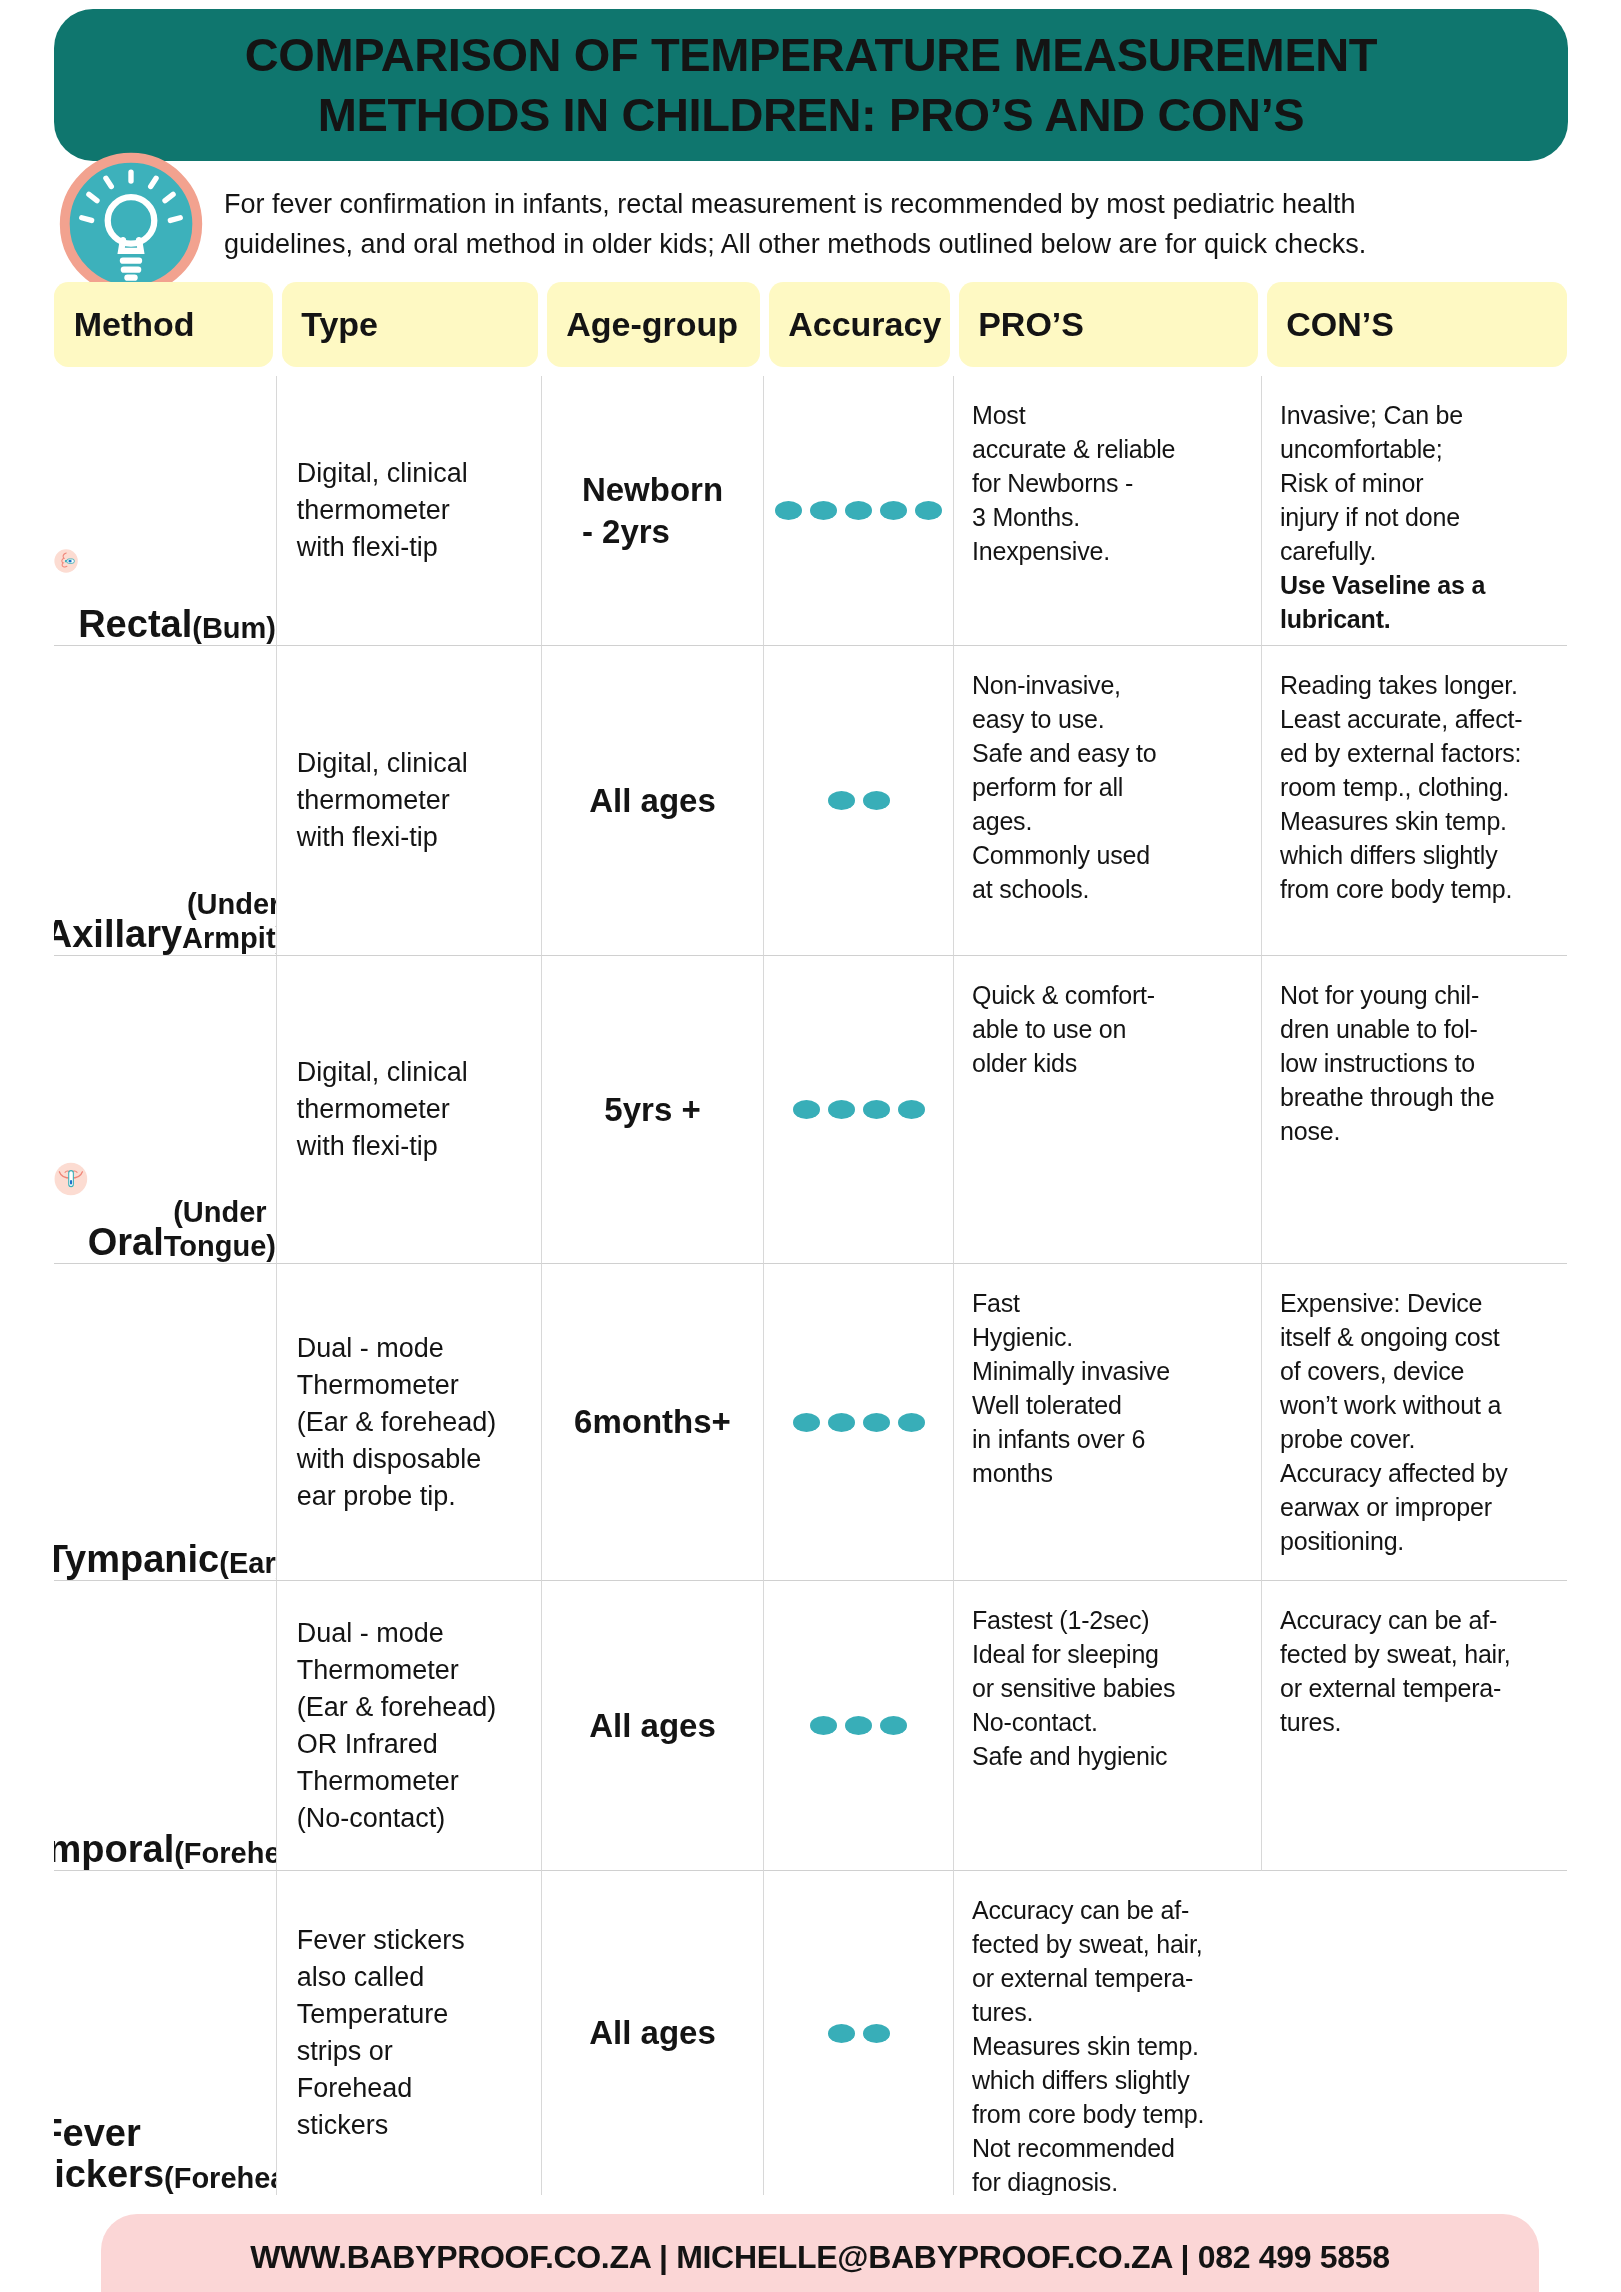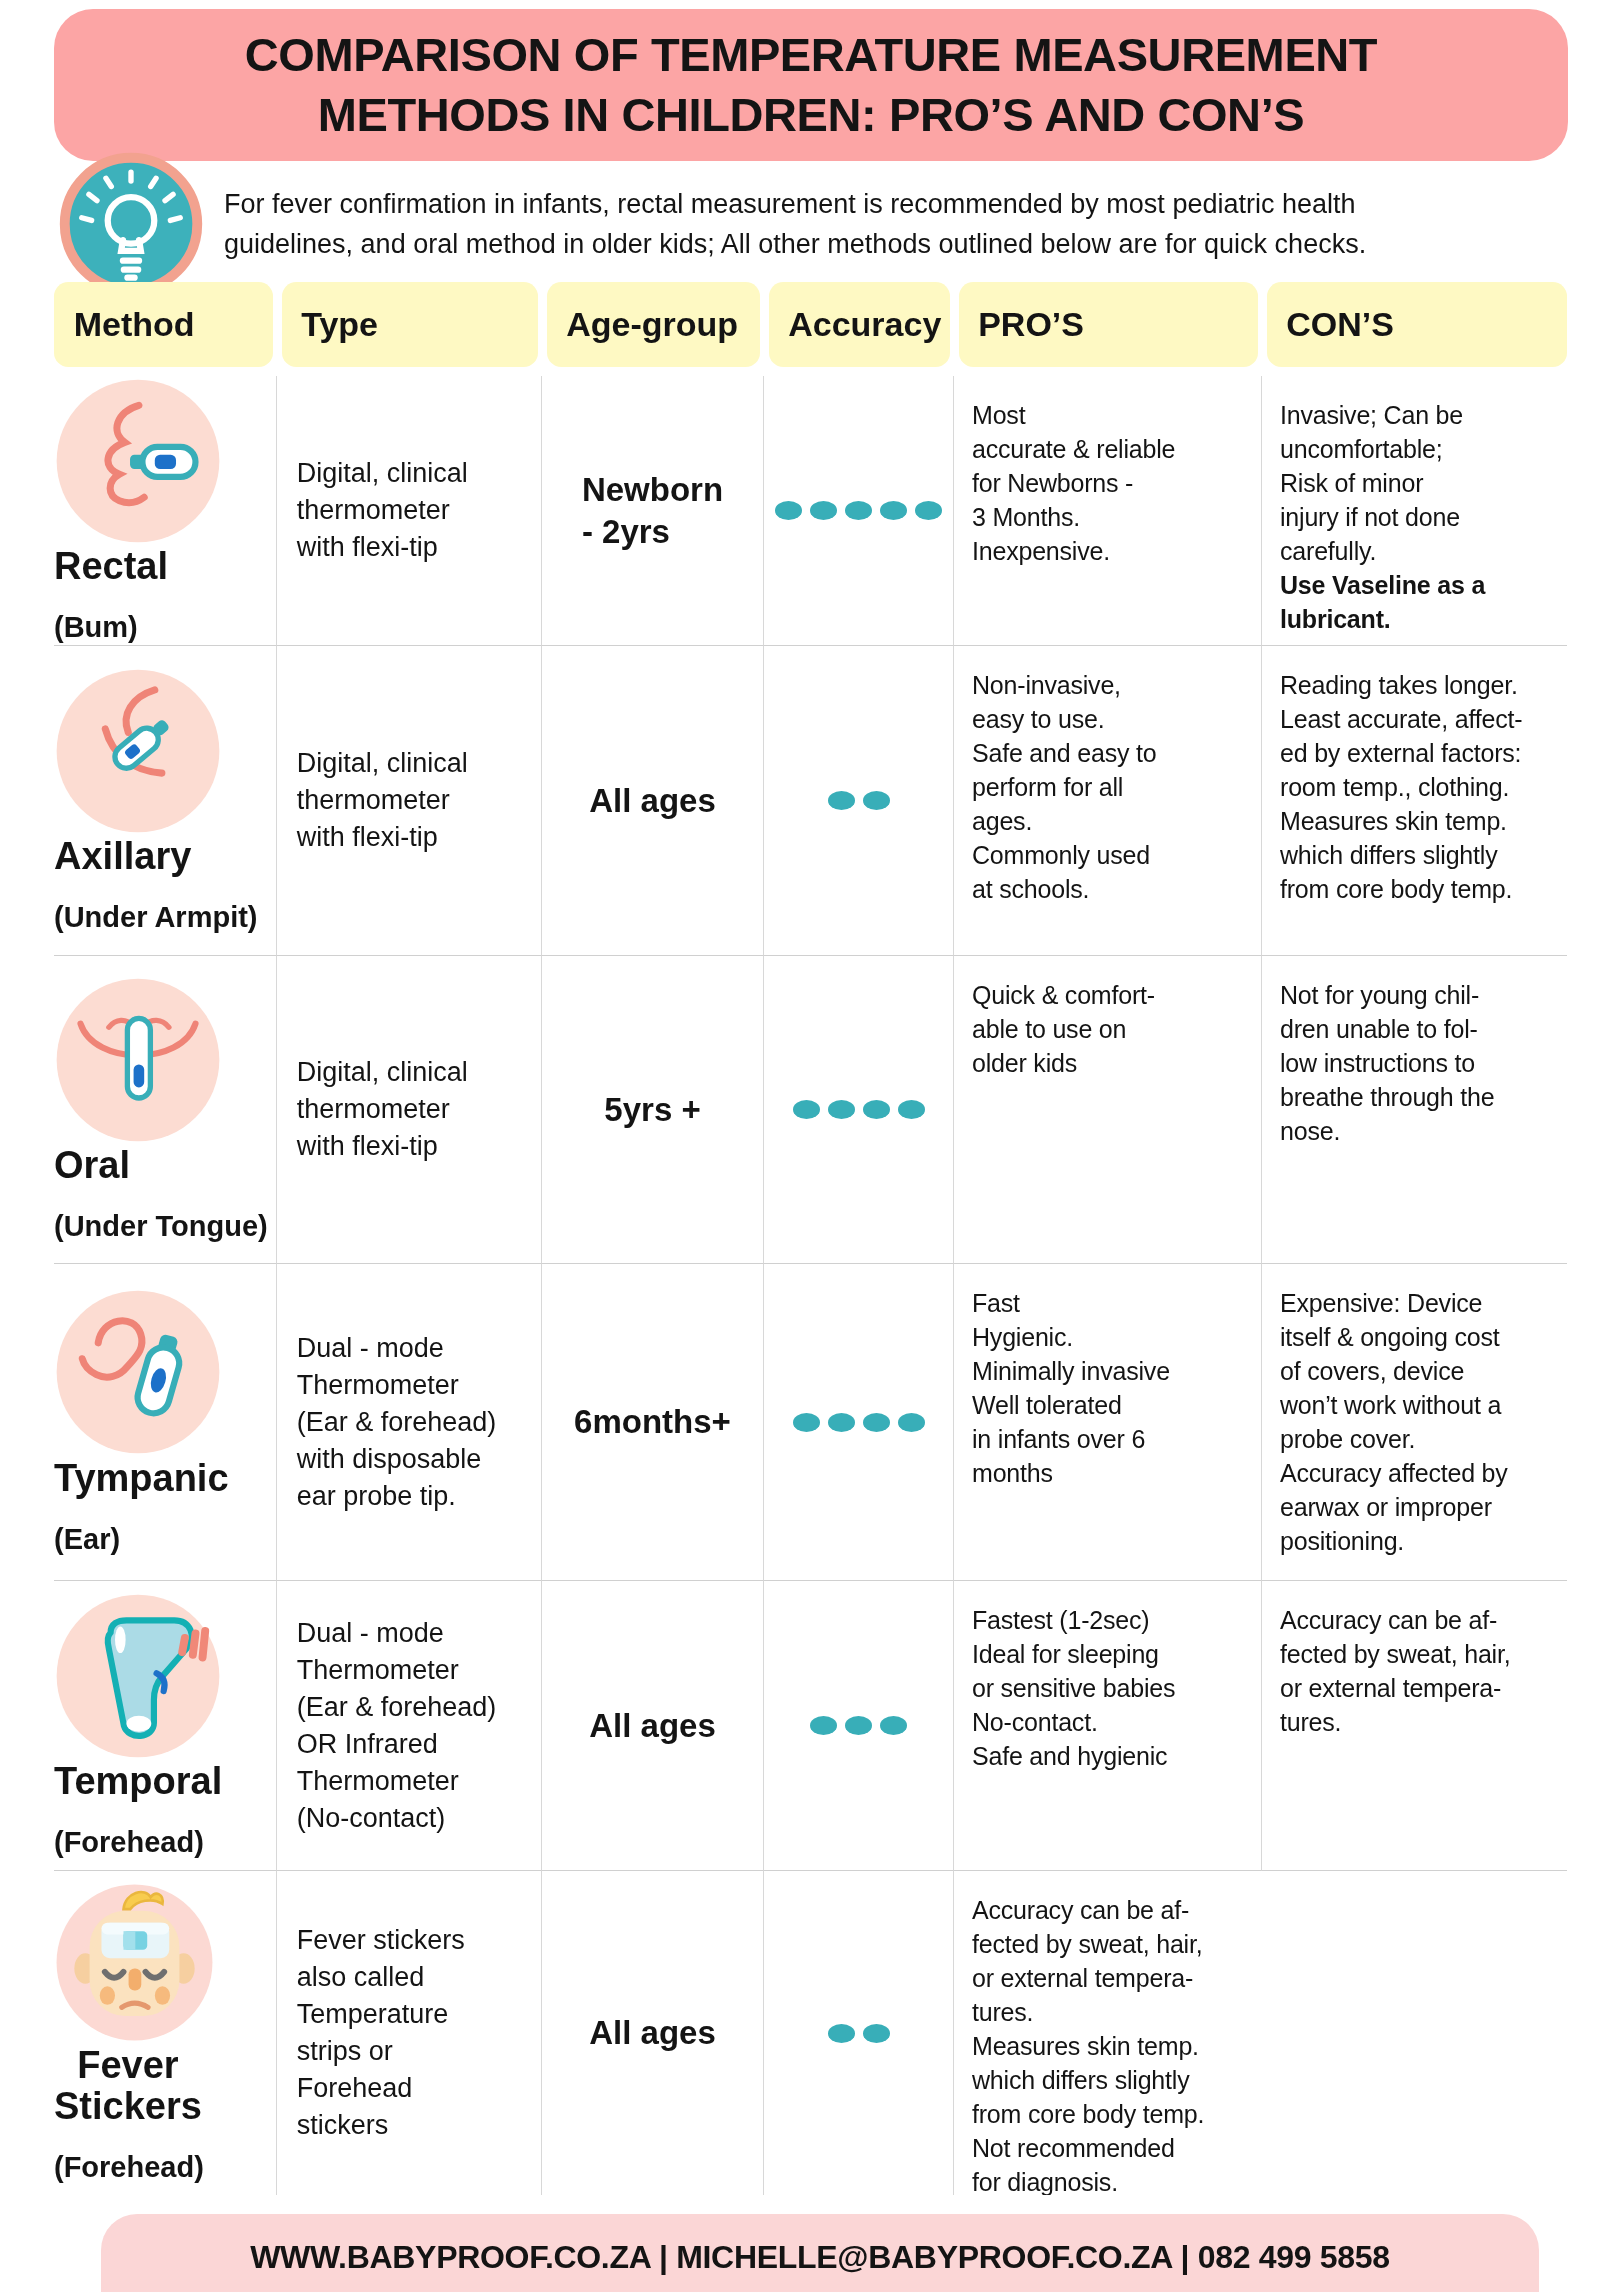--- a/index.html
+++ b/index.html
@@ -3,21 +3,21 @@
 <meta charset="utf-8">
 <style>
   html,body{margin:0;padding:0;}
   body{
     width:1621px;height:2293px;position:relative;background:#ffffff;
     font-family:"Liberation Sans",sans-serif;color:#141414;overflow:hidden;
   }
   
   .title-card{
     position:absolute;left:54px;top:9px;width:1514px;height:152px;
-    background:#fca5a5;border-radius:39px;
+    background:#0f766e;border-radius:39px;
     display:flex;flex-direction:column;align-items:center;justify-content:center;gap:5.4px;
   }
   .title-line{font-size:47px;font-weight:800;letter-spacing:-0.4px;line-height:54px;text-align:center;}
   
   .intro{position:absolute;left:54px;top:147px;width:1514px;display:flex;align-items:center;}
   .bulb-wrap{flex:0 0 154px;width:154px;height:154px;}
   .intro-text{margin-left:16px;font-size:27px;line-height:40px;white-space:pre-line;}
   
   .grid{
     position:absolute;left:54px;top:282px;width:1514px;
@@ -28,21 +28,21 @@
   .hcell{
     background:#fef9c3;border-radius:14.3px;margin:0 4.5px 9px 4.5px;
     display:flex;align-items:center;padding-left:19.7px;
     font-size:34px;font-weight:bold;
   }
   .hcell.first{margin-left:0;}
   .hcell.last{margin-right:0;}
   .cell{border-right:1.8px solid #d8d8d8;box-sizing:border-box;overflow:hidden;}
   .cell.c6{border-right:none;}
   .cell.bb{border-bottom:1.8px solid #d0d0d0;}
-  .method{display:flex;flex-direction:column;align-items:flex-start;justify-content:center;text-align:center;}
+  .method{display:flex;flex-direction:row;align-items:flex-end;justify-content:center;text-align:center;}
   .mlabel{font-size:38px;font-weight:bold;line-height:41px;white-space:pre-line;margin-top:1.8px;}
   .msub{font-size:29px;font-weight:bold;line-height:34px;margin-top:23px;}
   .type{display:flex;align-items:center;padding:0 14.3px 0 19.7px;font-weight:normal;font-size:27px;line-height:37px;white-space:pre-line;}
   .age{display:flex;align-items:center;justify-content:center;}
   .age span{font-weight:bold;font-size:33px;line-height:42px;white-space:pre-line;text-align:left;}
   .acc{display:flex;align-items:center;justify-content:center;gap:8px;}
   .dot{width:27px;height:19px;border-radius:50%;background:#38aeb8;}
   .pros,.cons{padding:21.5px 7.2px 0 18px;font-size:25px;line-height:34px;letter-spacing:-0.2px;white-space:pre-line;}
   .cons-bold{font-weight:bold;}
   

